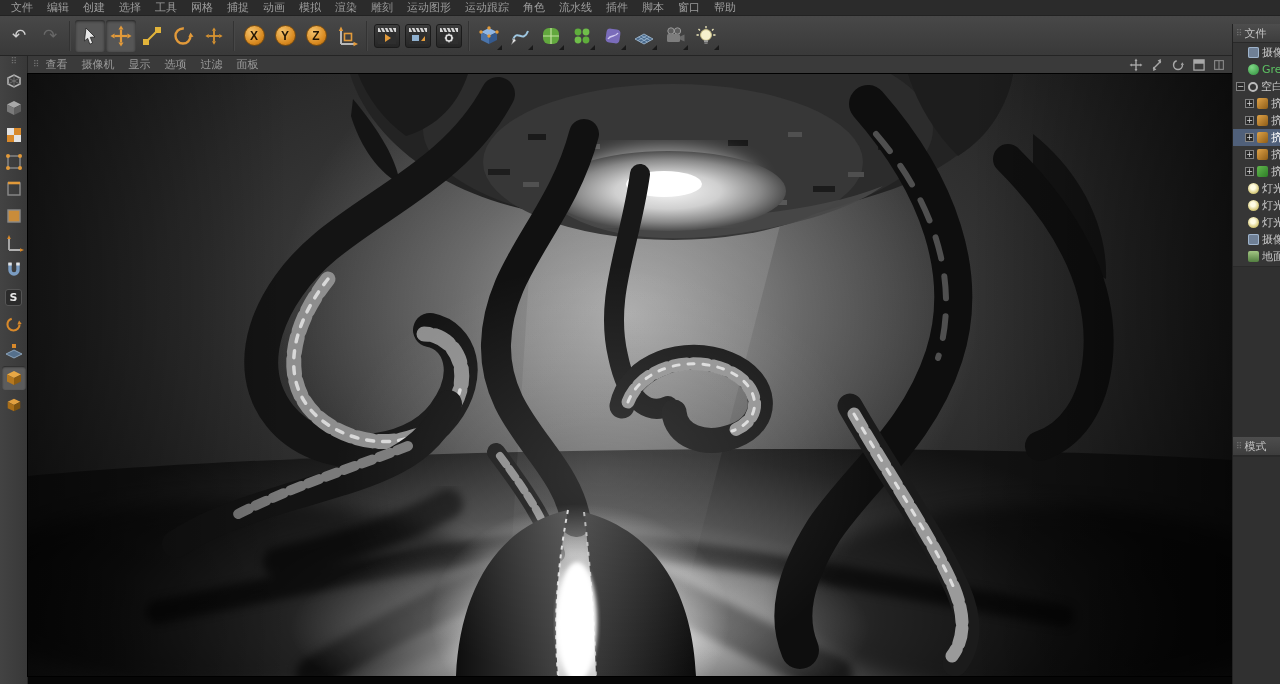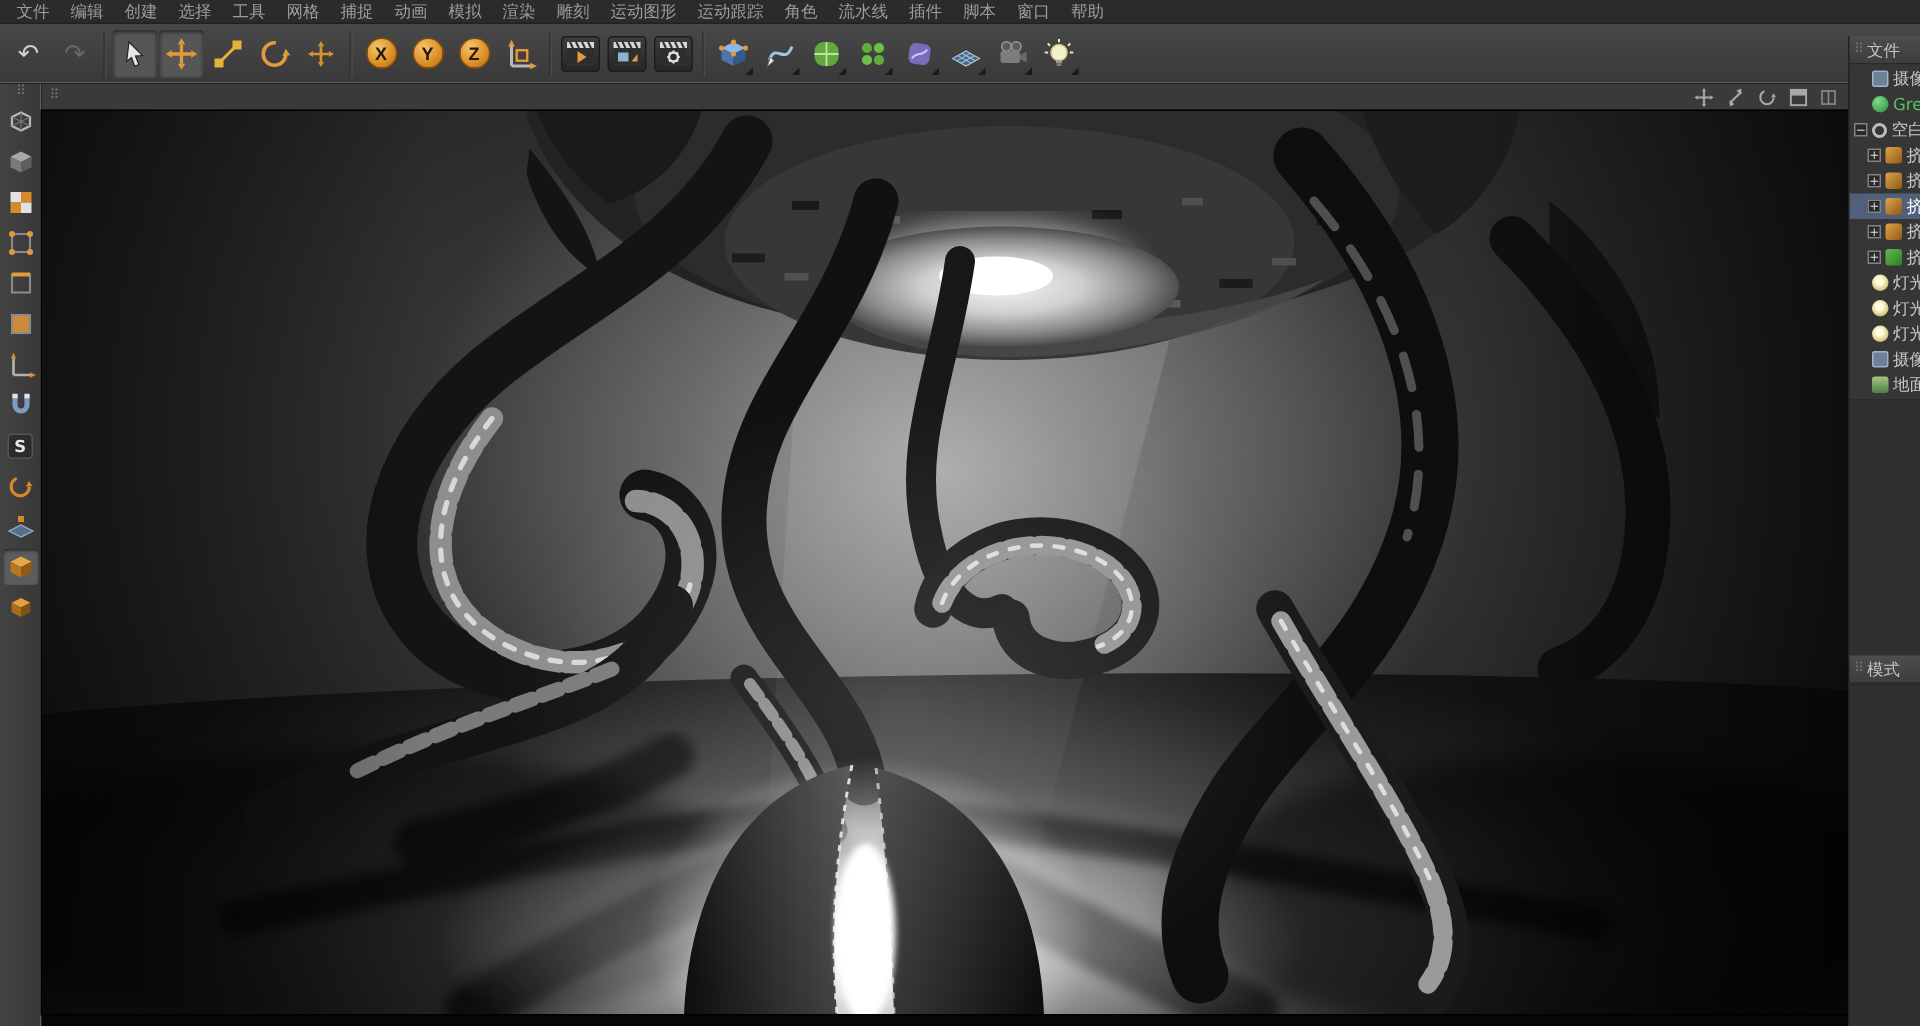--- a/index.html
+++ b/index.html
@@ -357,20 +357,29 @@
             <polygon points="10,3 17,6.5 10,10 3,6.5" fill="#e2a040"></polygon>
             <polygon points="3,6.5 10,10 10,17 3,13.5" fill="#a86d18"></polygon>
             <polygon points="17,6.5 10,10 10,17 17,13.5" fill="#7d5210"></polygon>
           </svg>
         </span>
     </div>
 
     <div class="viewport-wrap">
       <div class="viewport-menubar">
         <span class="grip">⠿</span>
+        <span style="display:flex">
+
+        <span class="vmenu">查看</span>
+            <span class="vmenu">摄像机</span>
+            <span class="vmenu">显示</span>
+            <span class="vmenu">选项</span>
+            <span class="vmenu">过滤</span>
+            <span class="vmenu">面板</span>
+          </span>
         <span class="vm-icons">
           <svg width="14" height="14" viewBox="0 0 24 24" fill="#a8a8a8">
               <line x1="12" y1="5" x2="12" y2="19" stroke="#a8a8a8" stroke-width="2.4"></line>
               <line x1="5" y1="12" x2="19" y2="12" stroke="#a8a8a8" stroke-width="2.4"></line>
               <path d="M12,1 L9.5,5 L14.5,5 Z"></path>
               <path d="M12,23 L9.5,19 L14.5,19 Z"></path>
               <path d="M1,12 L5,9.5 L5,14.5 Z"></path>
               <path d="M23,12 L19,9.5 L19,14.5 Z"></path>
             </svg>
           <svg width="14" height="14" viewBox="0 0 22 22">

